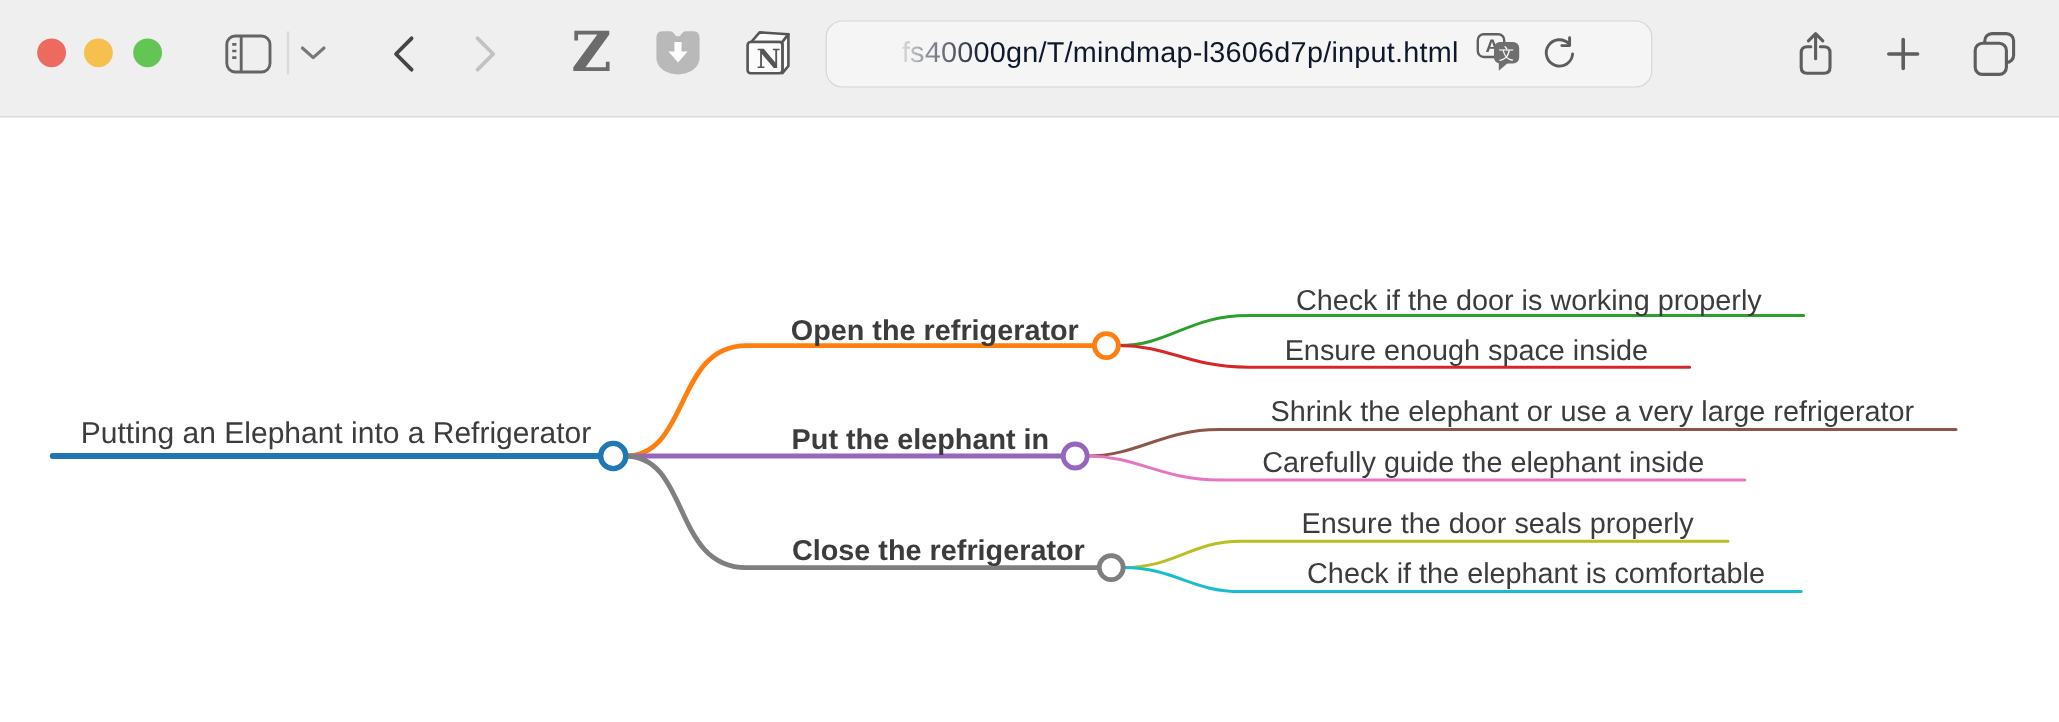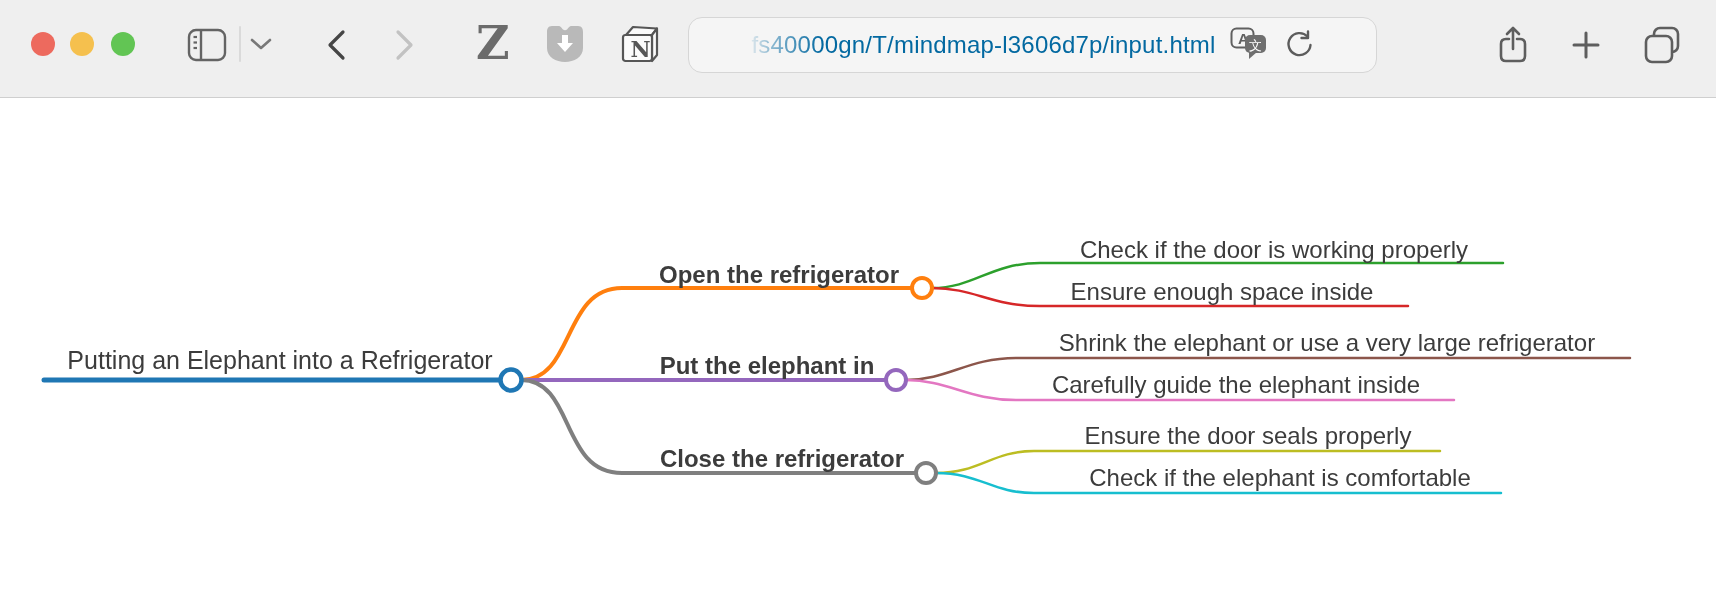--- a/index.html
+++ b/index.html
@@ -20,21 +20,21 @@
     font-weight:900;font-size:46px;color:#6b6b6b;line-height:46px;
   }
   .address-bar{
     left:688px;top:17px;width:689px;height:56px;
     background:#f5f5f5;border:1px solid #d6d6d6;border-radius:14px;
     box-sizing:border-box;
     display:flex;align-items:center;justify-content:center;
   }
   .url-wrap{display:flex;align-items:center;gap:14px;}
   .url-text{
-    font-size:24px;color:#0369a1;letter-spacing:0.2px;white-space:nowrap;
+    font-size:24px;color:#0f172a;letter-spacing:0.2px;white-space:nowrap;
     -webkit-mask-image:linear-gradient(90deg,rgba(0,0,0,0.1) 0px,rgba(0,0,0,0.45) 22px,#000 70px);
     mask-image:linear-gradient(90deg,rgba(0,0,0,0.1) 0px,rgba(0,0,0,0.45) 22px,#000 70px);
   }
   .notion-n{
     font-family:"DejaVu Serif","Liberation Serif",serif;
     font-weight:700;font-size:22px;fill:#565656;
   }
   .translate-a{font-weight:700;font-size:15px;fill:#606060;font-family:"Liberation Sans",sans-serif;}
   .translate-zh{font-size:13px;fill:#ffffff;font-family:"Liberation Sans",sans-serif;}
   

